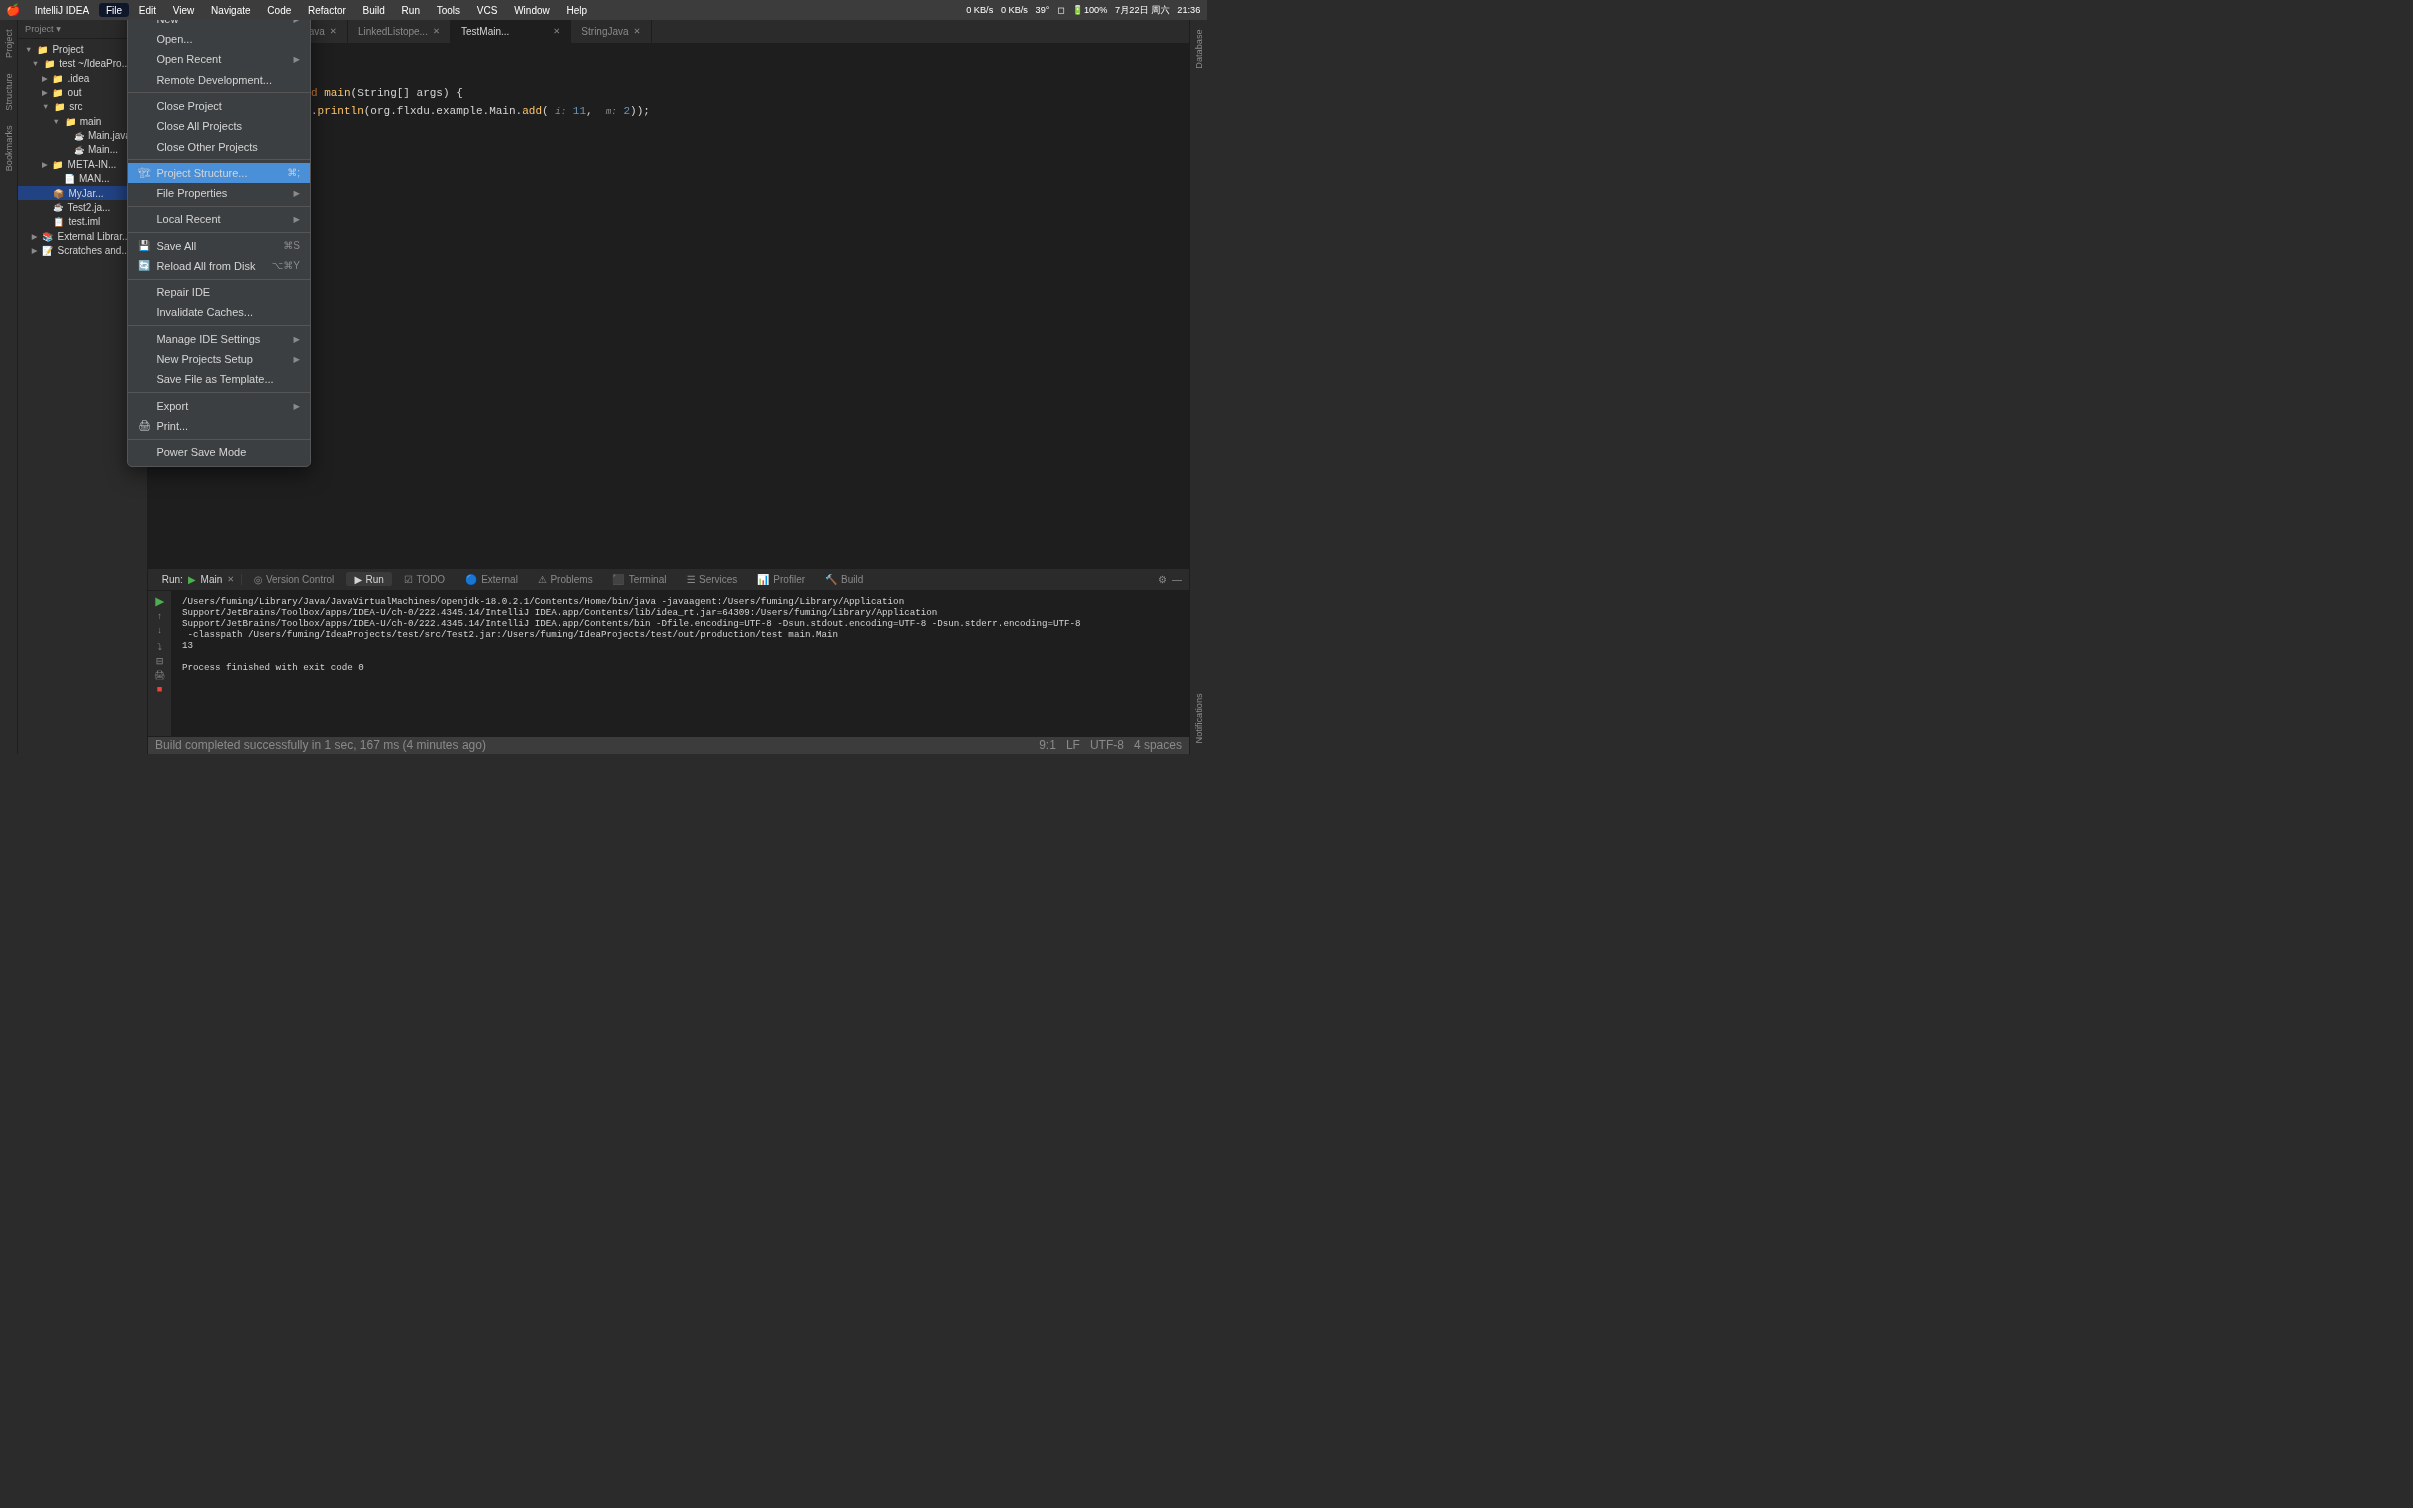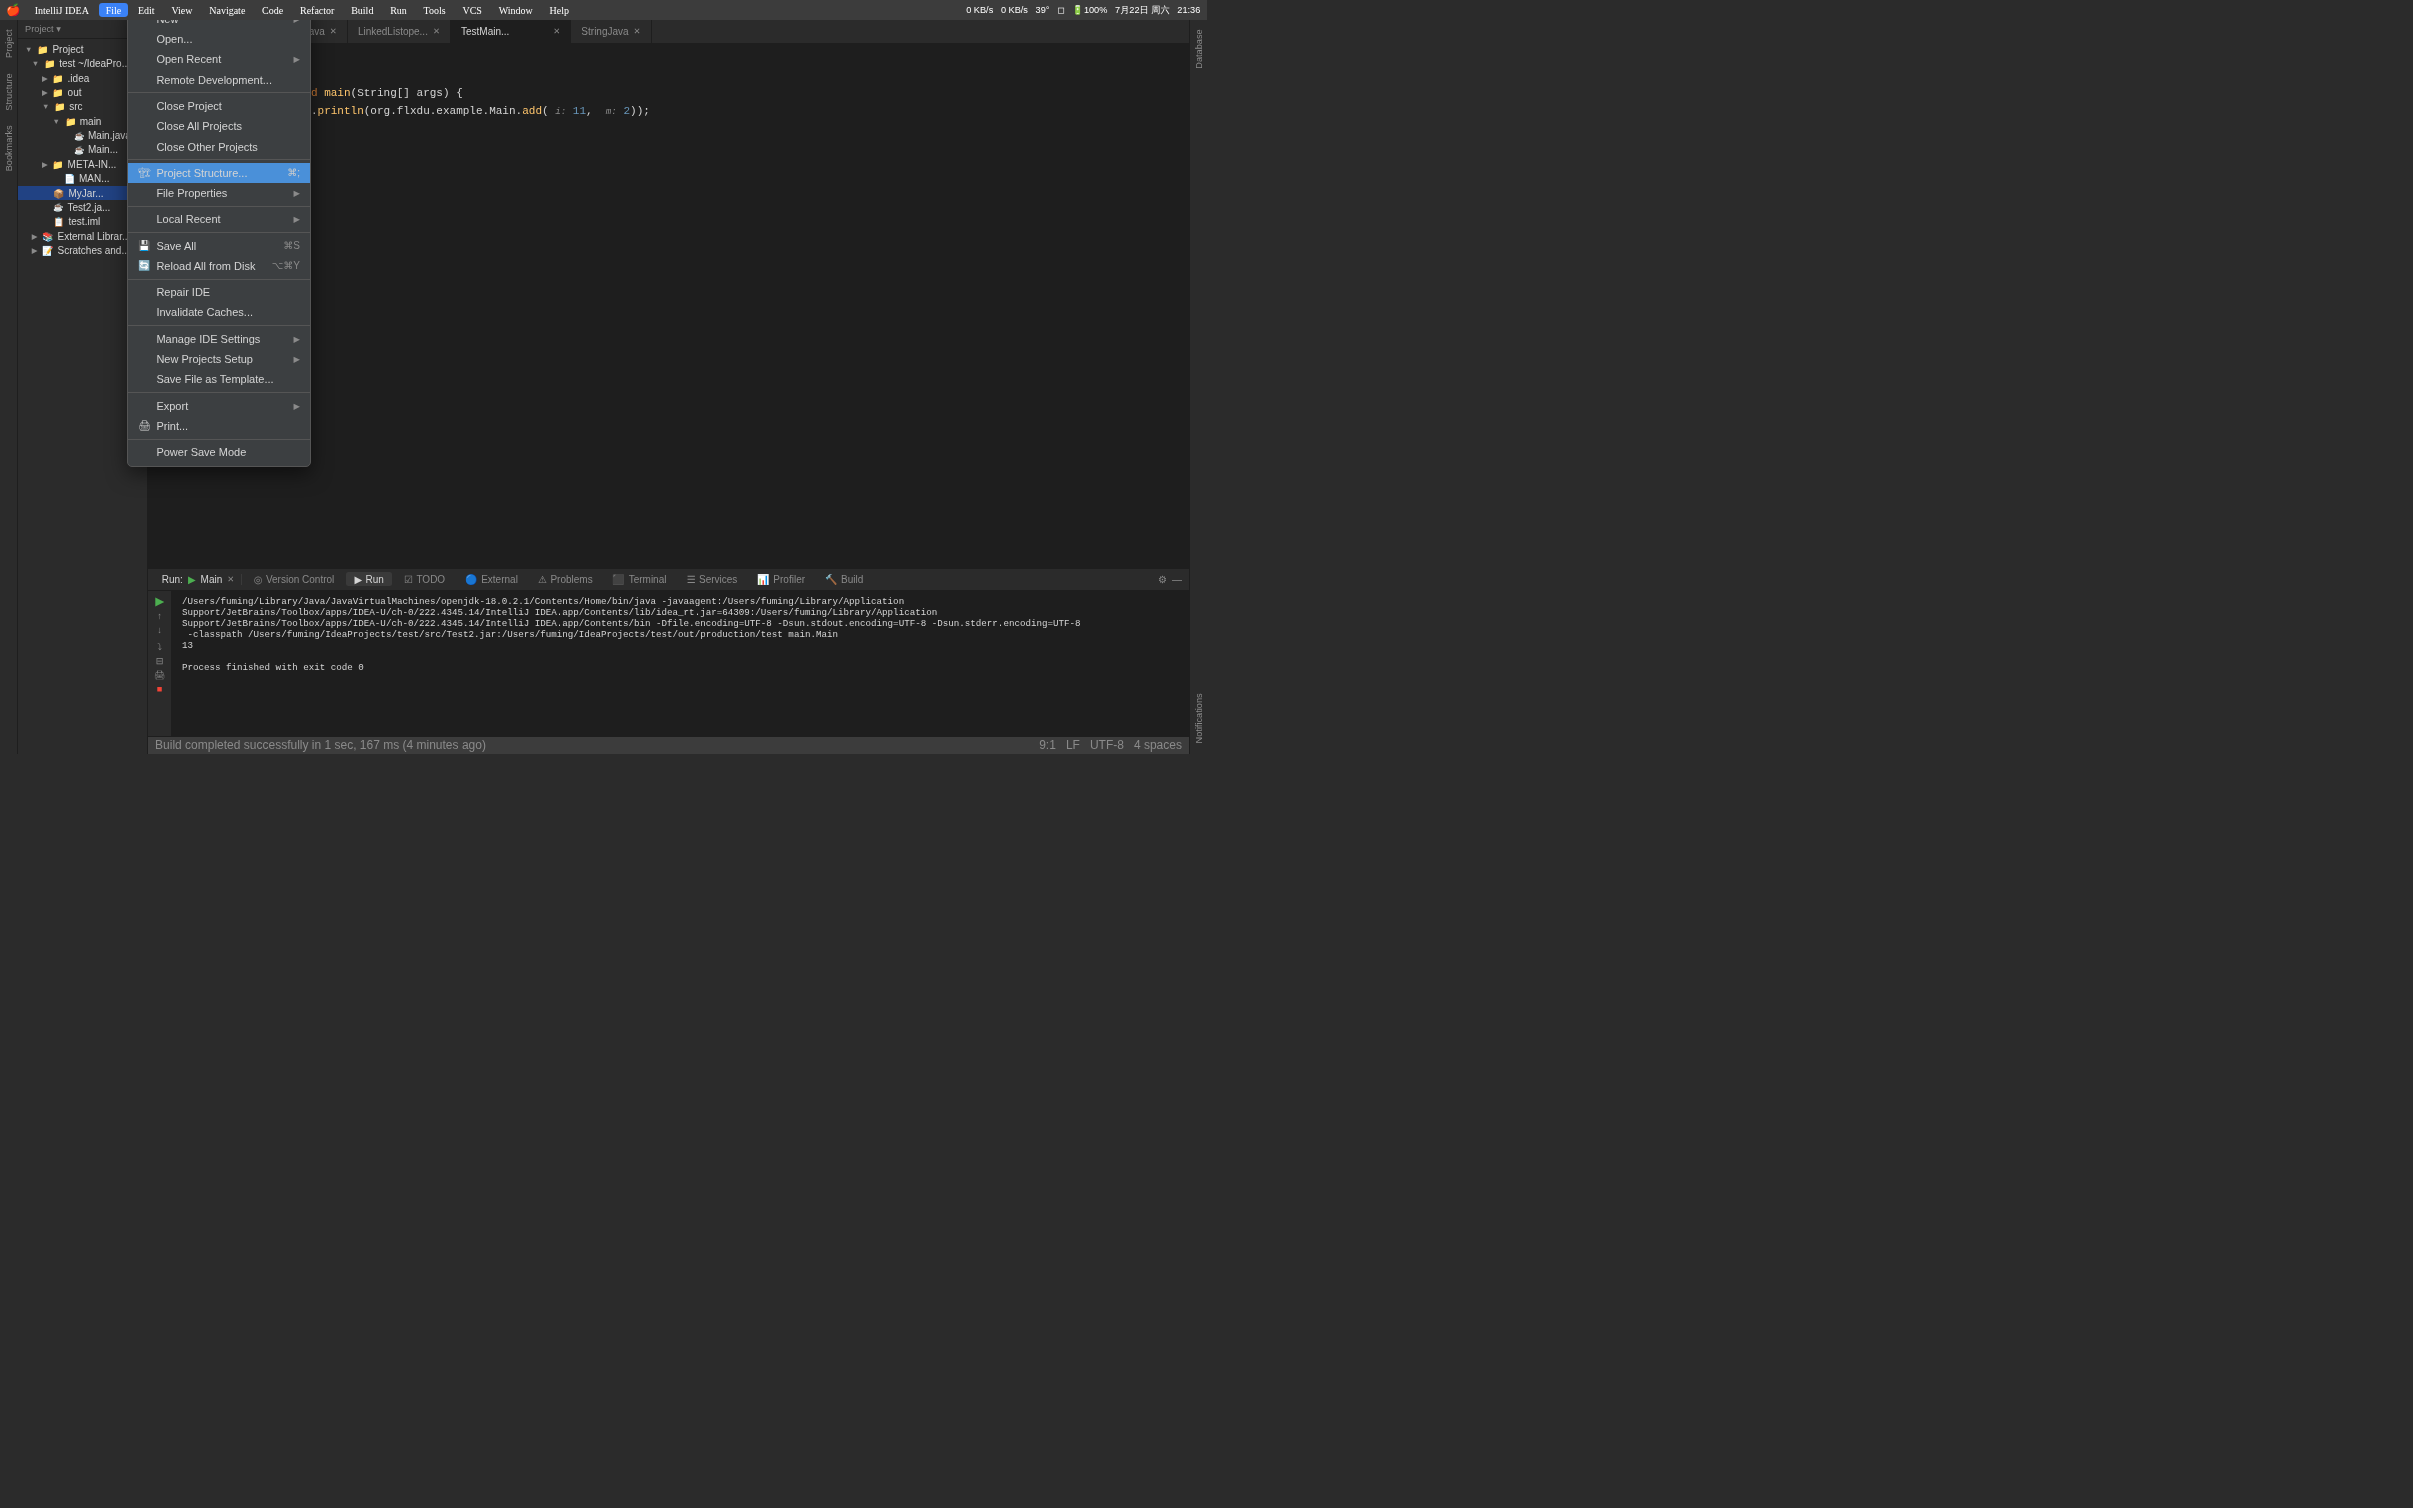--- a/index.html
+++ b/index.html
@@ -30,24 +30,23 @@
     }
     .menubar-apple {
       margin-right: 3.4px;
       font-size: 11.7px;
     }
     .menubar-item {
       padding: 1.7px 6.7px;
       border-radius: 3.4px;
       cursor: pointer;
       white-space: nowrap;
-      font-family: Liberation Serif, serif;
     }
     .menubar-item.active {
-      background: #3b82f6;
+      background: #0f172a;
     }
     .menubar-right {
       margin-left: auto;
       display: flex;
       align-items: center;
       gap: 6.7px;
       font-size: 9.2px;
     }
 
     

